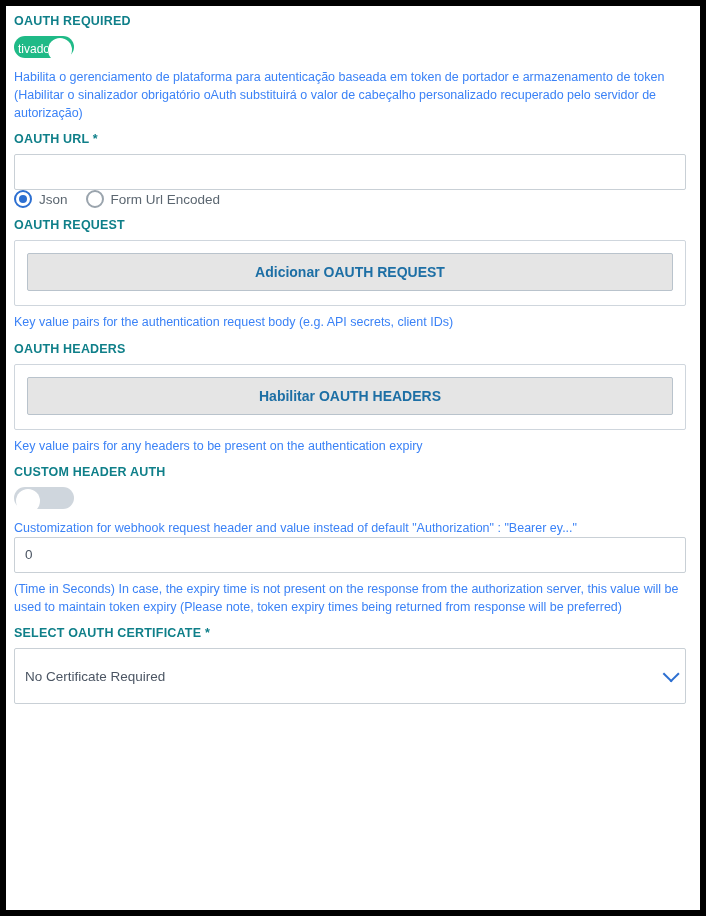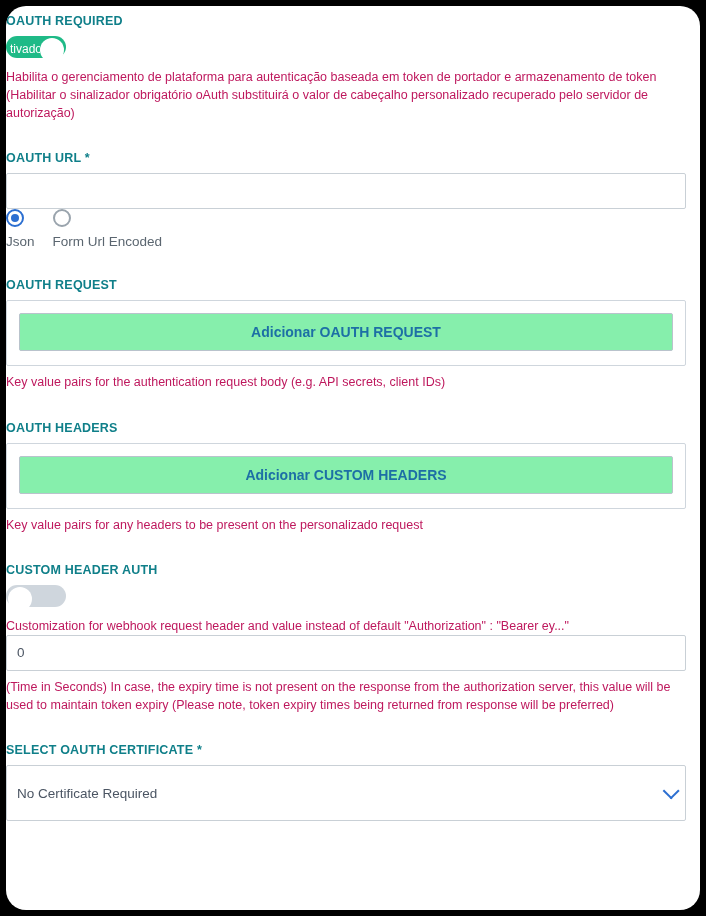--- a/index.html
+++ b/index.html
@@ -7,35 +7,34 @@
     font-family: "Segoe UI", Arial, sans-serif;
     background: #000;
     padding: 6px;
     font-size: 13px;
     color: #6b7280;
   }
   .panel {
     background: #fff;
     width: 694px;
     height: 904px;
-    padding: 6px 14px 14px 0;
+    padding: 6px 14px 14px 8px;
     overflow: hidden;
-    border-radius: 20px;
   }
   .section-label {
     color: #0f7f89;
     font-weight: 600;
     font-size: 12.5px;
     letter-spacing: 0.2px;
-    margin-top: 29px;
+    margin-top: 10px;
     margin-bottom: 8px;
   }
   .section-label.first { margin-top: 2px; }
   .help {
-    color: #be185d;
+    color: #3b82f6;
     font-size: 12.5px;
     line-height: 1.45;
     margin-top: 7px;
   }
   
   .toggle {
     position: relative;
     width: 60px;
     height: 22px;
     border-radius: 14px;
@@ -69,36 +68,36 @@
     border: 1px solid #c9d0d6;
     border-radius: 2px;
     height: 36px;
     padding: 0 10px;
     font-size: 13.5px;
     color: #4b5563;
     background: #fff;
   }
   
   .radio-row { display: flex; gap: 18px; align-items: center; }
-  .radio-item { display: flex; align-items: flex-start; gap: 7px; cursor: pointer; flex-direction: column; }
+  .radio-item { display: flex; align-items: center; gap: 7px; cursor: pointer; }
   .radio-outer {
     width: 18px; height: 18px; border-radius: 50%;
     border: 2px solid #9aa4ad; display: flex; align-items: center; justify-content: center;
   }
   .radio-item.selected .radio-outer { border-color: #2c6fd1; }
   .radio-inner { width: 8px; height: 8px; border-radius: 50%; background: transparent; }
   .radio-item.selected .radio-inner { background: #2c6fd1; }
   .radio-text { color: #5b6670; font-size: 13.5px; }
   
   .add-btn {
     width: calc(100% - 24px);
     margin: 10px 12px 14px 12px;
     height: 38px;
     border: 1px solid #b9c3cc;
-    background: #86efac;
+    background: #e5e5e5;
     color: #1d6fa5;
     font-weight: 600;
     font-size: 14px;
     cursor: pointer;
     border-radius: 2px;
   }
   .kv-box {
     border: 1px solid #cfd6dd;
     border-radius: 2px;
     padding-top: 2px;
@@ -155,23 +154,23 @@
   
   <div class="section-label">OAUTH REQUEST</div>
   <div class="kv-box">
     <button class="add-btn">Adicionar OAUTH REQUEST</button>
   </div>
   <div class="help">Key value pairs for the authentication request body (e.g. API secrets, client IDs)</div>
 
   
   <div class="section-label">OAUTH HEADERS</div>
   <div class="kv-box">
-    <button class="add-btn">Adicionar CUSTOM HEADERS</button>
+    <button class="add-btn">Habilitar OAUTH HEADERS</button>
   </div>
-  <div class="help">Key value pairs for any headers to be present on the personalizado request</div>
+  <div class="help">Key value pairs for any headers to be present on the authentication expiry</div>
 
   
   <div class="section-label">CUSTOM HEADER AUTH</div>
   <div class="toggle off">
     <div class="toggle-knob"></div>
   </div>
   <div class="help">Customization for webhook request header and value instead of default "Authorization" : "Bearer ey..."</div>
 
   
   <input class="text-input" type="text" value="0" style="">

